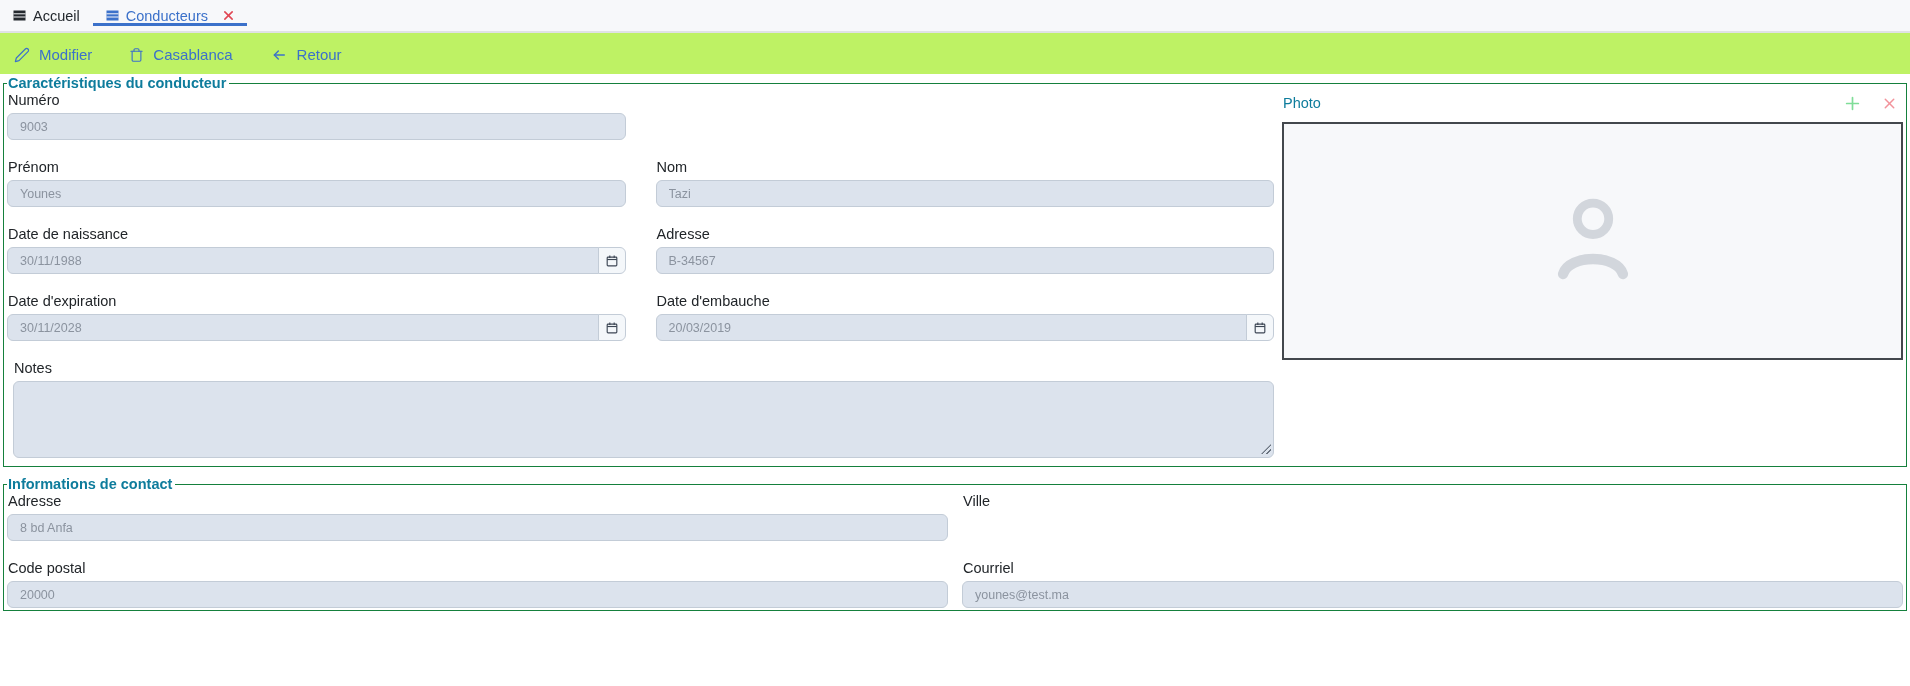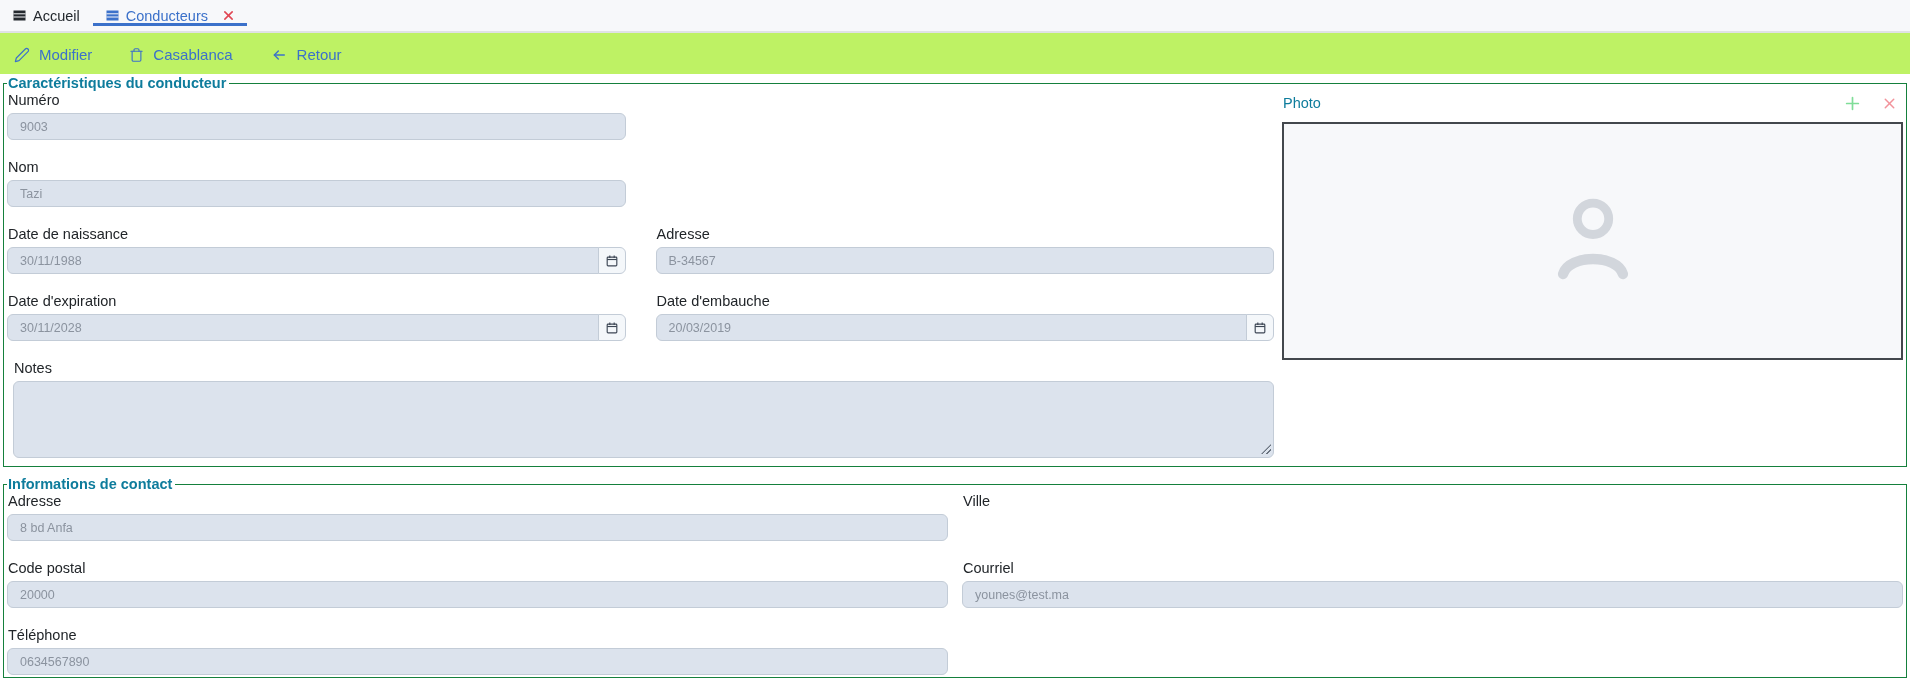--- a/index.html
+++ b/index.html
@@ -164,20 +164,24 @@
 
       <div class="frow">
         <div class="field">
           <label>Numéro</label>
           <input class="control" readonly="" value="9003" style="">
         </div>
         <div class="field"></div>
       </div>
 
       <div class="frow">
+        <div class="field">
+          <label>Prénom</label>
+          <input class="control" readonly="" value="Younes" style="">
+        </div>
         <div class="field">
           <label>Nom</label>
           <input class="control" readonly="" value="Tazi" style="">
         </div>
       </div>
 
       <div class="frow">
         <div class="field">
           <label>Date de naissance</label>
           <div class="input-group">
@@ -286,20 +290,13 @@
     <div class="field">
       <label>Code postal</label>
       <input class="control" readonly="" value="20000" style="">
     </div>
     <div class="field">
       <label>Courriel</label>
       <input class="control" readonly="" value="younes@test.ma" style="">
     </div>
   </div>
 
-  <div class="frow2">
-    <div class="field">
-      <label>Téléphone</label>
-      <input class="control" readonly="" value="0634567890" style="">
-    </div>
-    <div class="field"></div>
-  </div>
 </fieldset>
 
 </body></html>

